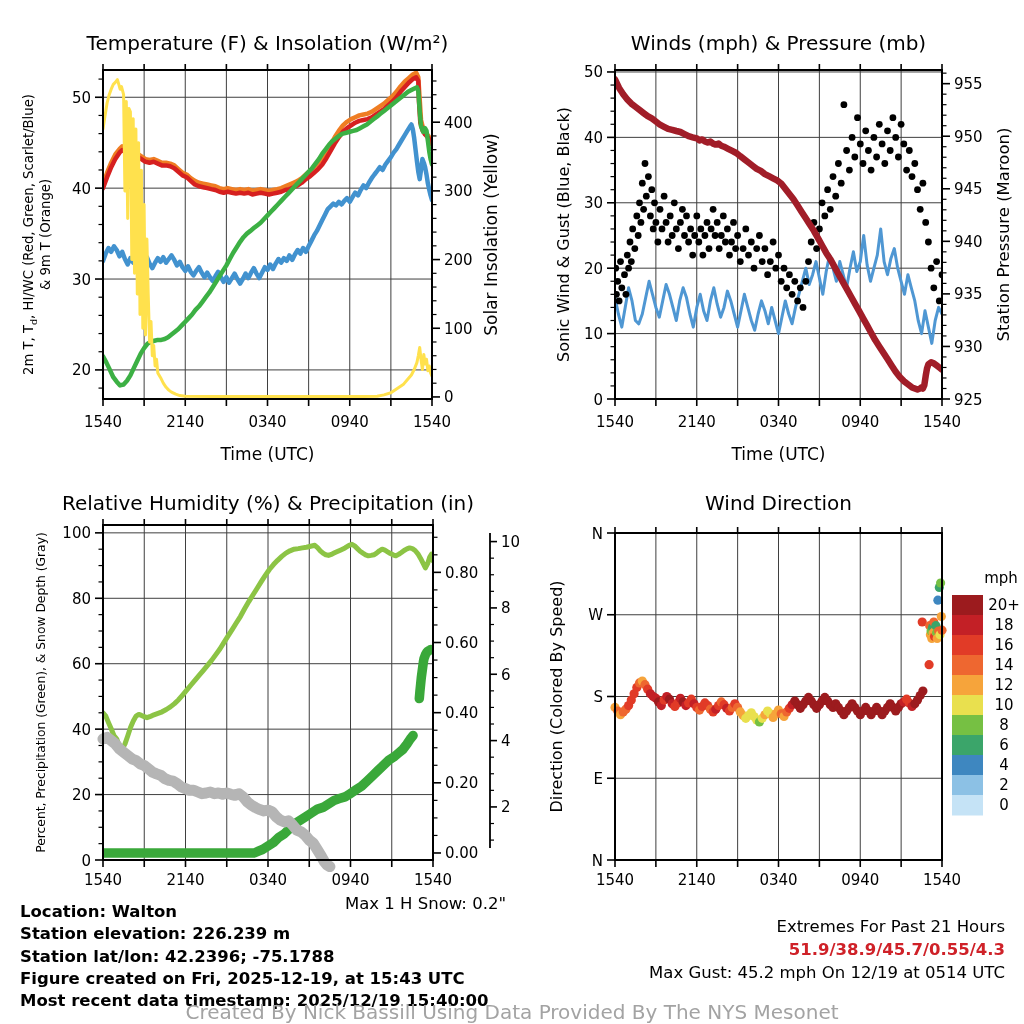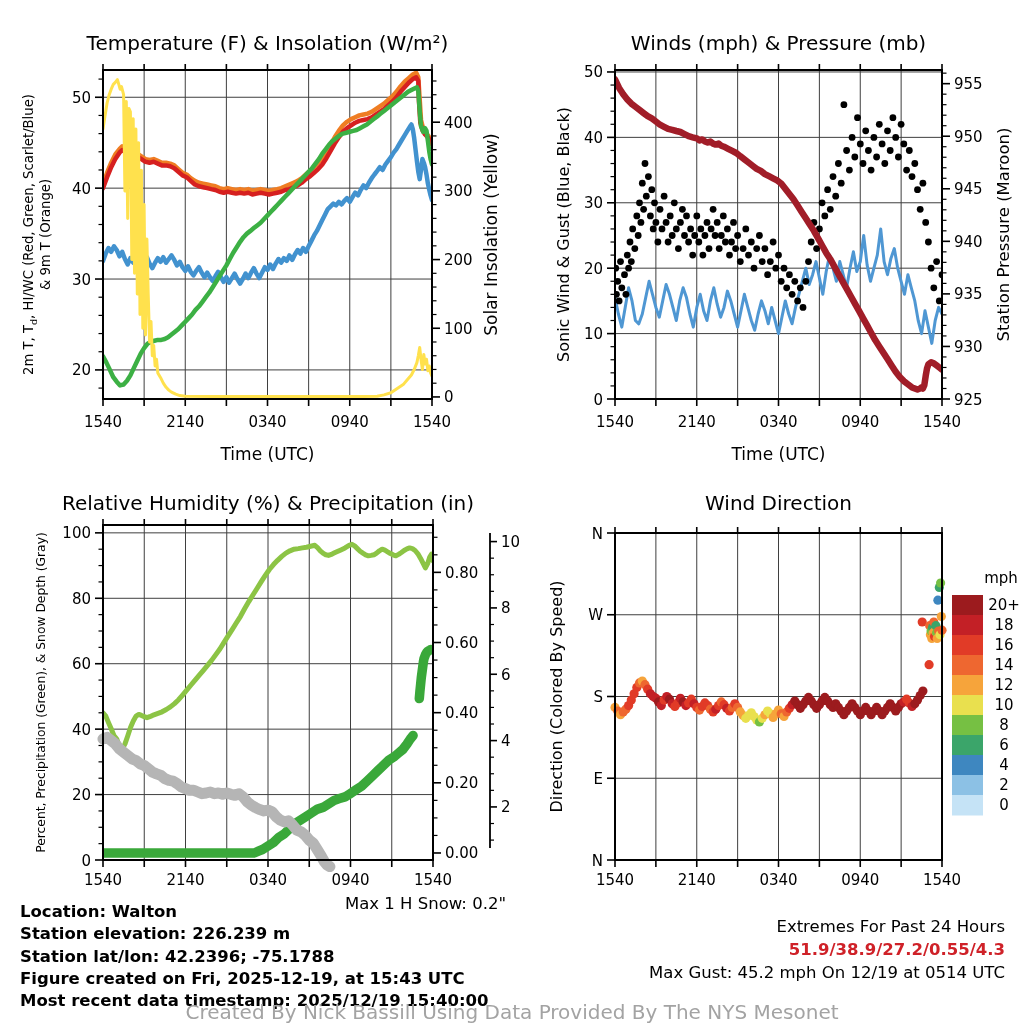--- a/index.html
+++ b/index.html
@@ -740,19 +740,19 @@
 
   <div class="ftext station">
     <div>Location: Walton</div>
     <div>Station elevation: 226.239 m</div>
     <div>Station lat/lon: 42.2396; -75.1788</div>
     <div>Figure created on Fri, 2025-12-19, at 15:43 UTC</div>
     <div>Most recent data timestamp: 2025/12/19 15:40:00</div>
   </div>
 
   <div class="ftext extremes">
-    <div>Extremes For Past 24 Hours</div>
-    <div class="vals">51.9/38.9/27.2/0.55/4.3</div>
+    <div>Extremes For Past 21 Hours</div>
+    <div class="vals">51.9/38.9/45.7/0.55/4.3</div>
     <div>Max Gust: 45.2 mph On 12/19 at 0514 UTC</div>
   </div>
 
   <div class="ftext credit">Created By Nick Bassill Using Data Provided By The NYS Mesonet</div>
 </div>
 
 </body></html>

